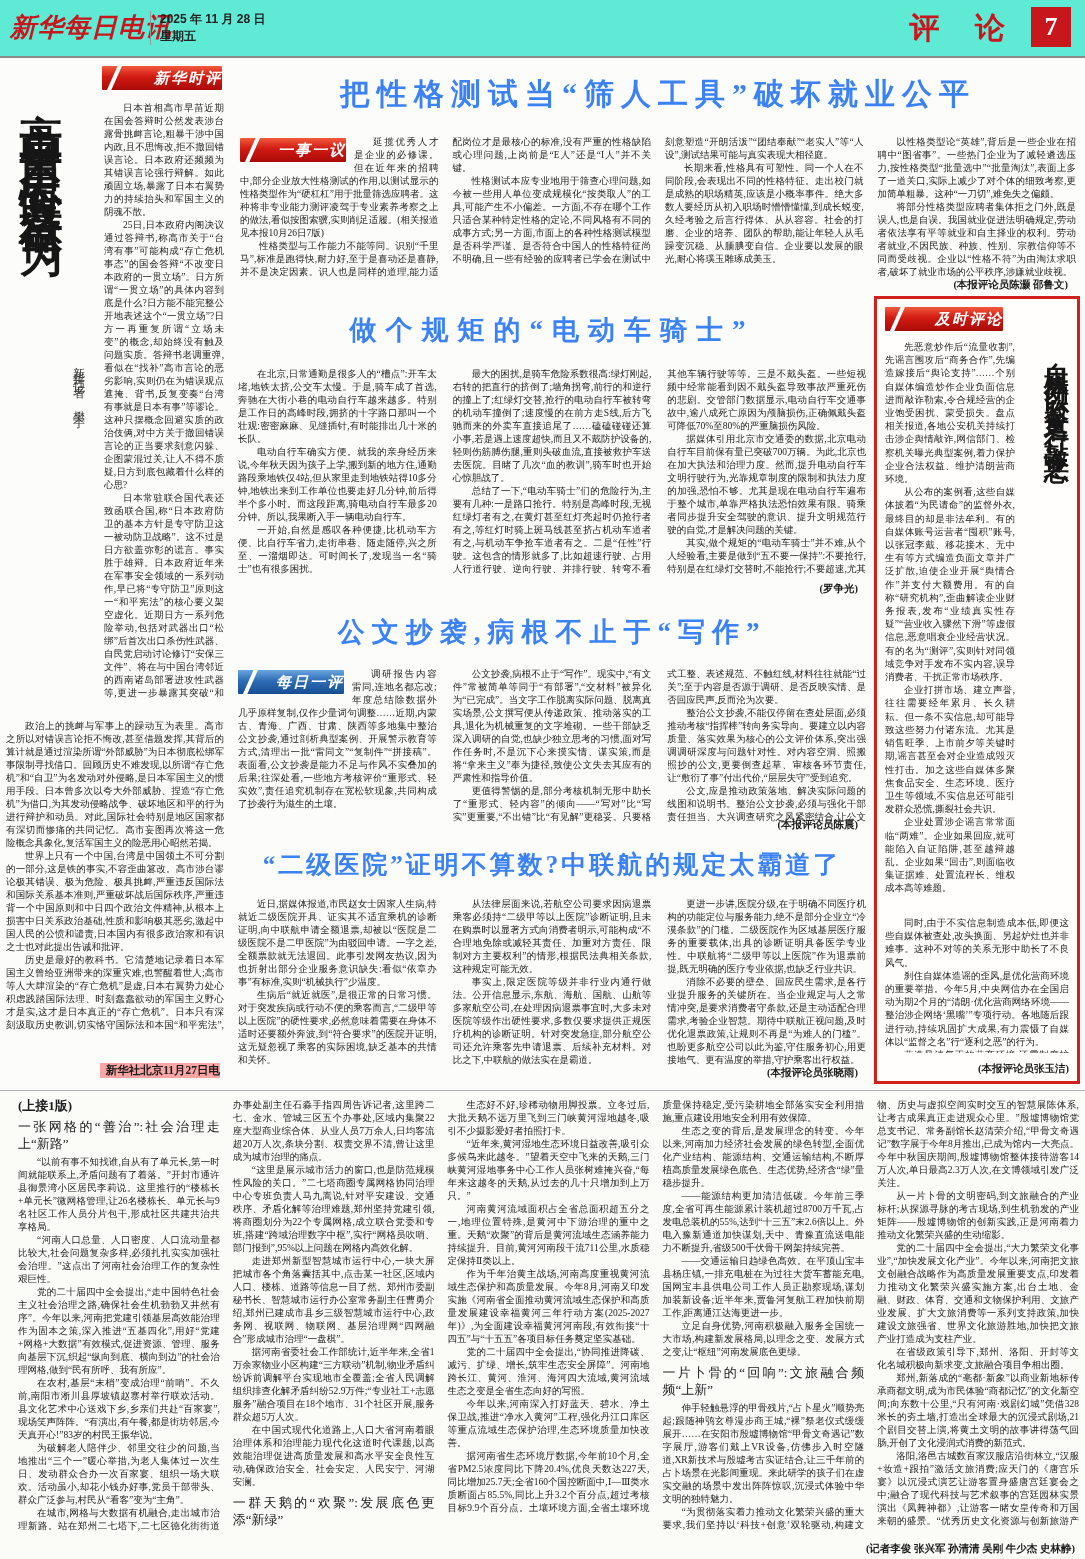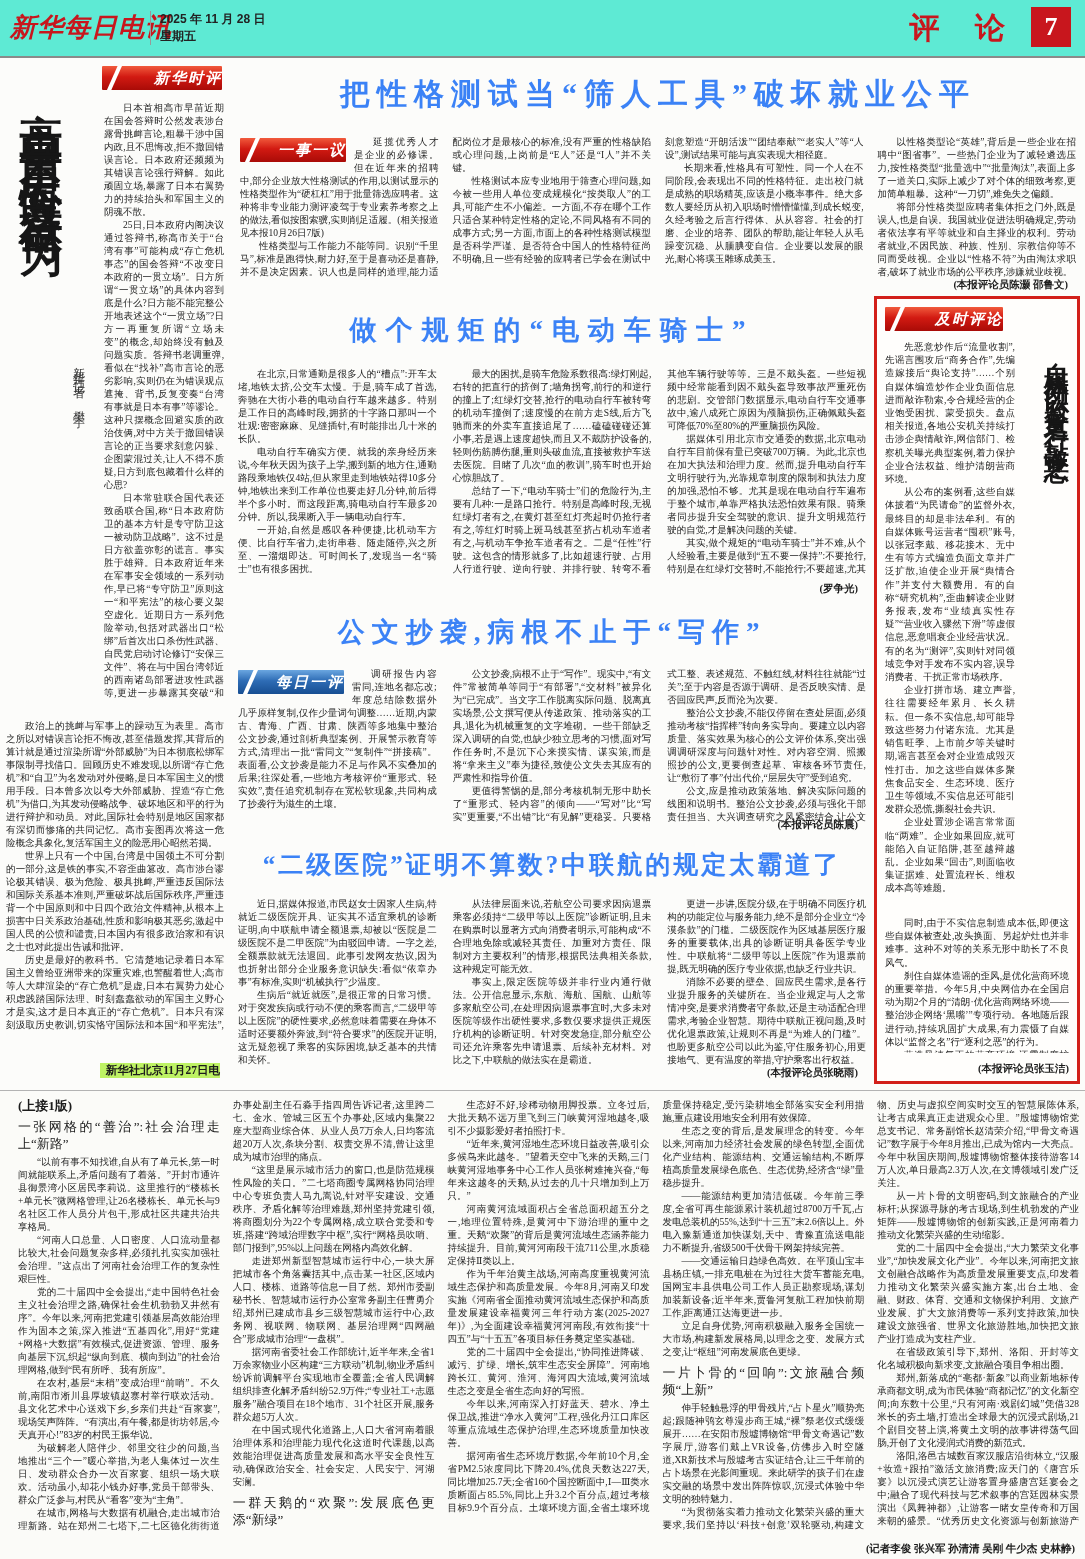--- a/index.html
+++ b/index.html
@@ -27,21 +27,21 @@
   .subhead{font-weight:normal;font-size:13px;line-height:17px;margin:5px 0 4px 0;text-indent:0;}
   .cont-label{font-weight:bold;font-size:13px;margin:0 0 6px 0;text-indent:0;}
   
   #lart{position:absolute;left:6px;top:62px;width:218px;height:1024px;}
   #lart .vtitle{position:absolute;left:6px;top:16px;height:650px;font-size:43px;letter-spacing:11px;}
   #lart-byline{position:absolute;left:64px;top:295px;writing-mode:vertical-rl;text-orientation:upright;
                font-size:12px;letter-spacing:5px;color:#333;}
   #lart-badge{position:absolute;left:96px;top:4px;width:120px;}
   #lart-narrow{position:absolute;left:98px;top:40px;width:120px;height:610px;}
   #lart-wide{position:absolute;left:0;top:658px;width:218px;height:330px;}
-  #lart-dateline{position:absolute;right:4px;bottom:8px;font-size:11.5px;font-weight:bold;background:#bef264;padding-left:6px;}
+  #lart-dateline{position:absolute;right:4px;bottom:8px;font-size:11.5px;font-weight:bold;background:#fca5a5;padding-left:6px;}
   
   #tart{position:absolute;left:236px;top:62px;width:844px;height:232px;}
   #tart .headline{top:12px;font-size:30px;letter-spacing:7px;}
   #tart .cols{left:4px;right:4px;top:74px;height:150px;column-count:4;column-gap:14px;}
   #tart-badge{float:left;width:106px;margin:2px 8px 5px 0;}
   #tart .byline{right:12px;bottom:2px;}
   
   #eart{position:absolute;left:236px;top:298px;width:632px;height:302px;}
   #eart .headline{top:14px;font-size:27px;letter-spacing:9px;font-weight:600;}
   #eart .cols{left:2px;right:2px;top:70px;height:218px;column-count:3;column-gap:16px;}

